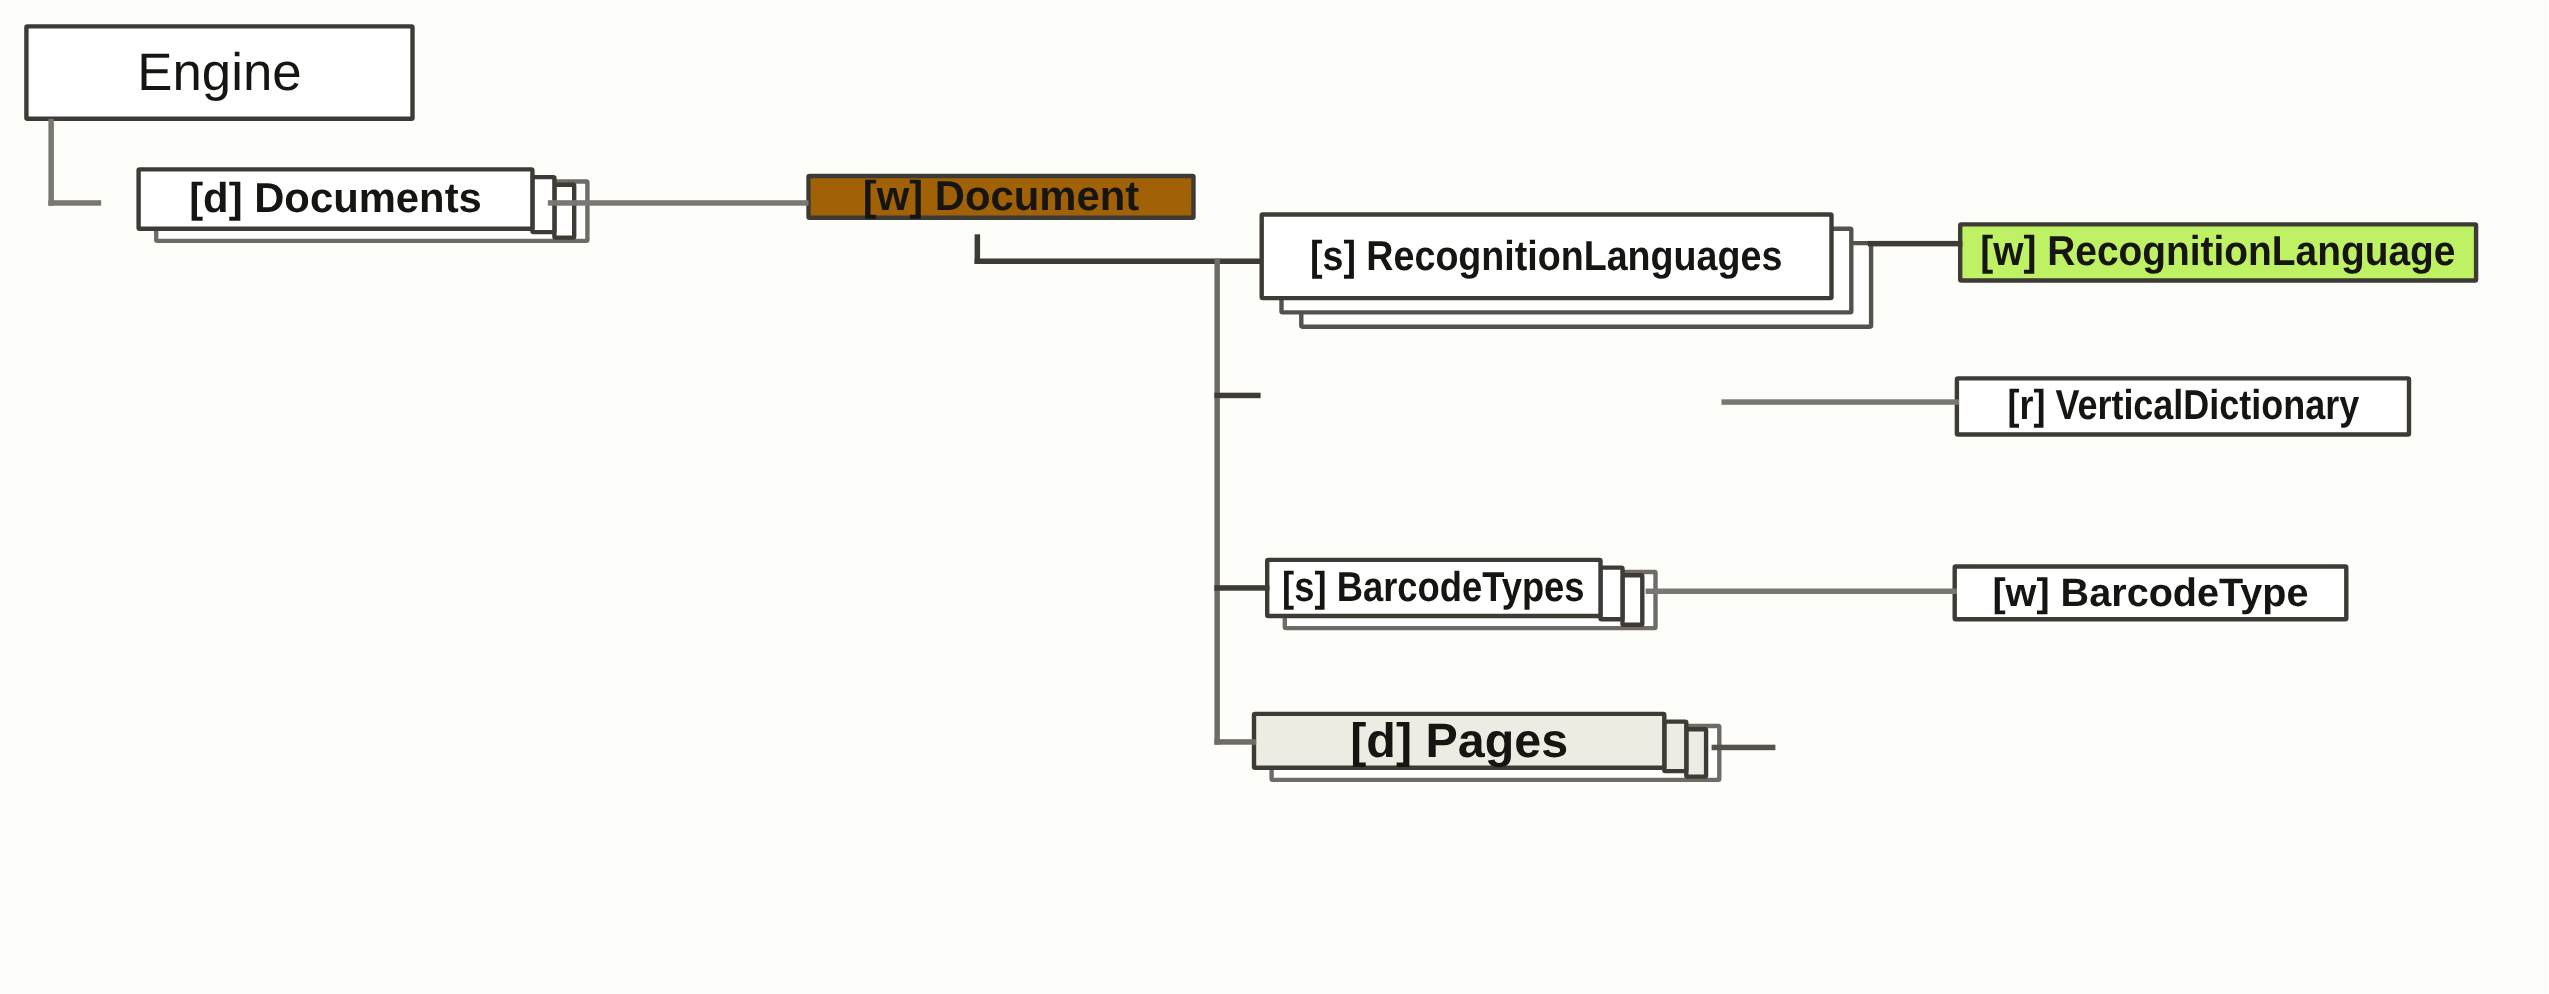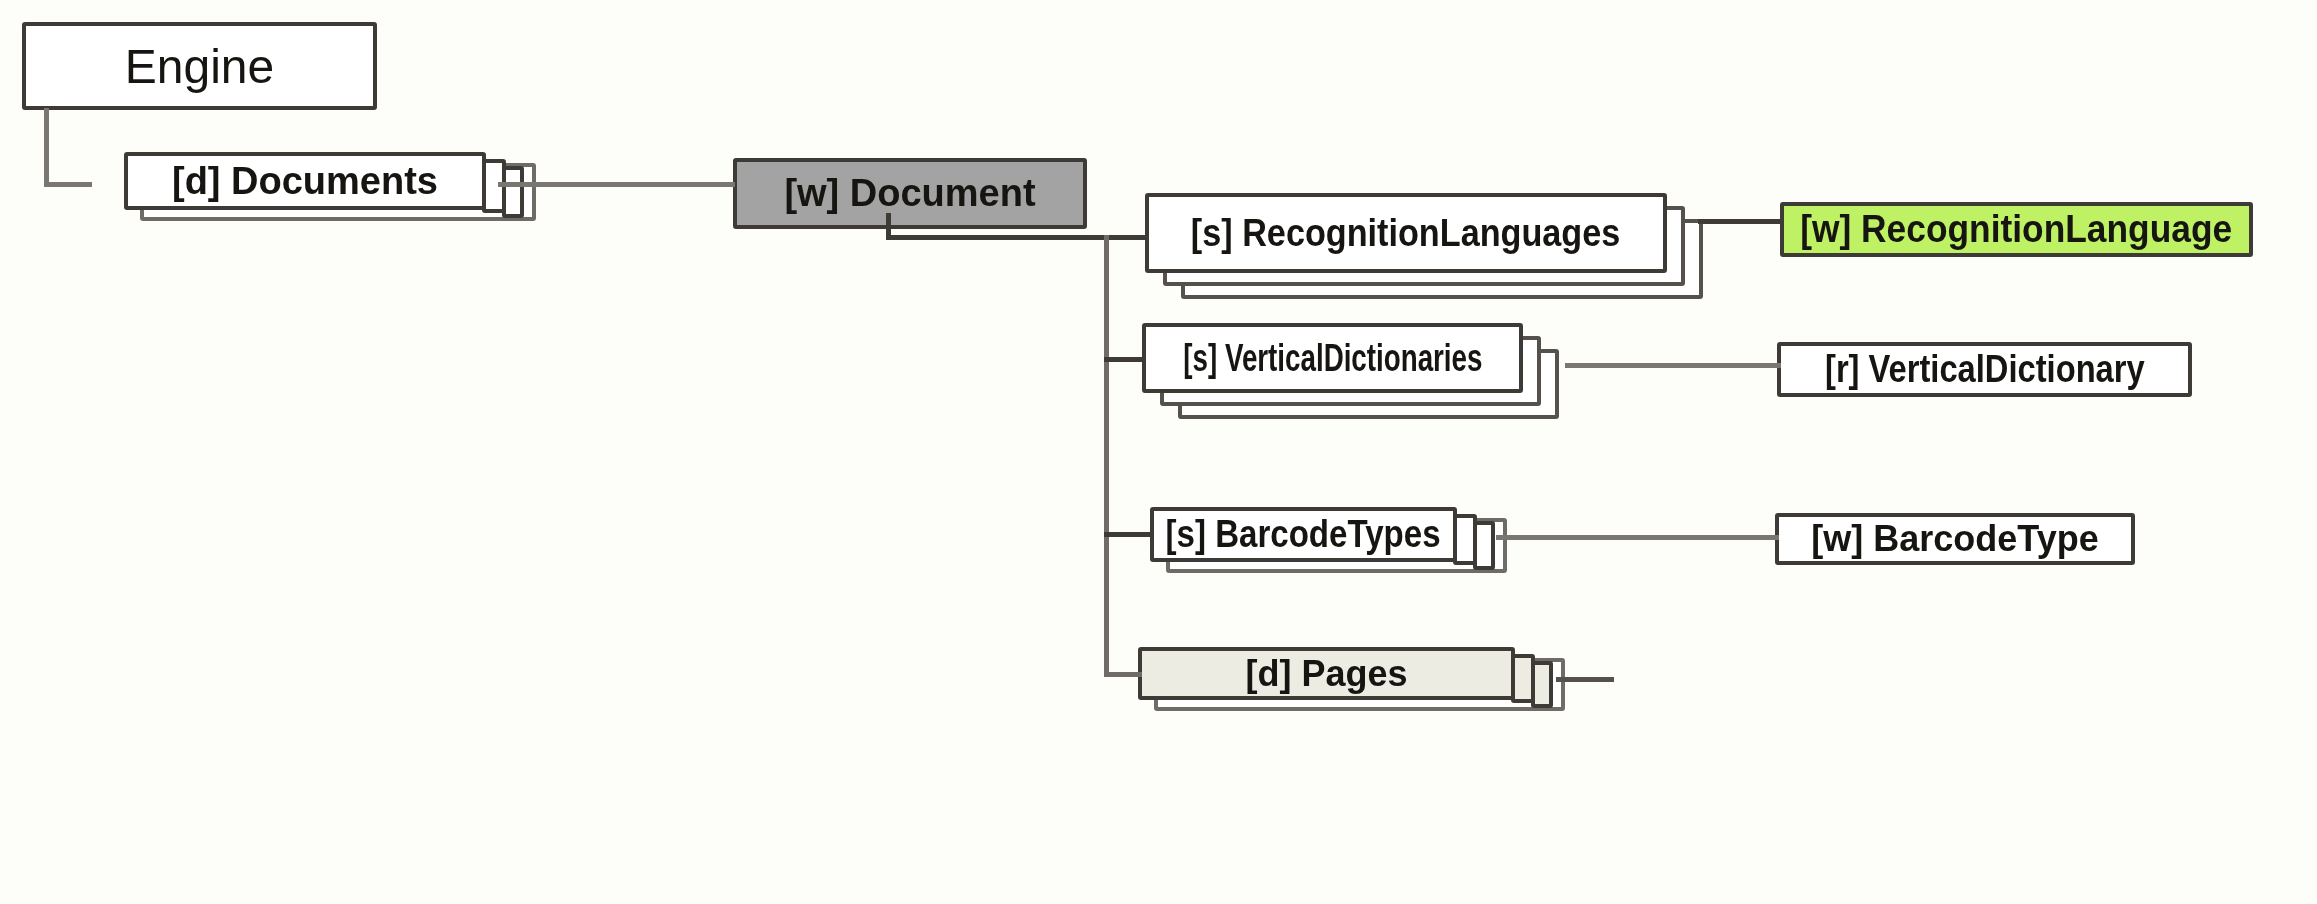--- a/index.html
+++ b/index.html
@@ -86,41 +86,34 @@
     </div>
     <div class="node-group" style="left: 88px; top: 152px; width: 362px; height: 58px; margin-left: 36px;">
       <div class="box-shadow" style="left: 16px; top: 11px; width: 396px; height: 58px;"></div>
       <div class="box-tab" style="left: 378px; top: 14px; width: 22px; height: 52px; background: rgb(255, 255, 255); z-index: 2;"></div>
       <div class="box-tab" style="left: 358px; top: 7px; width: 24px; height: 54px; background: rgb(255, 255, 255); z-index: 3;"></div>
       <div class="box-main" style="left: 0px; top: 0px; width: 362px; height: 58px; background: rgb(255, 255, 255);">
         <span class="box-label" style="font-size: 38px; font-weight: bold; transform: scaleX(1);">[d] Documents</span>
       </div>
     </div>
     <div class="node-group" style="left: 733px; top: 158px; width: 354px; height: 57px;">
-      <div class="box-main" style="left: 0px; top: 0px; width: 354px; height: 71px; background: #a3a3a3; text-align: center;">
+      <div class="box-main" style="left: 0px; top: 0px; width: 354px; height: 42px; background: #a16207; text-align: center;">
         <span class="box-label" style="font-size: 38px; font-weight: bold; transform: scaleX(1);">[w] Document</span>
       </div>
     </div>
     <div class="node-group" style="left: 1145px; top: 193px; width: 522px; height: 80px;">
       <div class="box-copy" style="left: 36px; top: 26px; width: 522px; height: 80px; z-index: 1;"></div>
       <div class="box-copy" style="left: 18px; top: 13px; width: 522px; height: 80px; z-index: 2;"></div>
       <div class="box-main" style="left: 0px; top: 0px; width: 522px; height: 80px; background: rgb(255, 255, 255);">
         <span class="box-label" style="font-size: 38px; font-weight: bold; transform: scaleX(0.9);">[s] RecognitionLanguages</span>
       </div>
     </div>
     <div class="node-group" style="left: 1780px; top: 202px; width: 473px; height: 55px;">
       <div class="box-main" style="left: 0px; top: 0px; width: 473px; height: 55px; background: #bef264;">
         <span class="box-label" style="font-size: 38px; font-weight: bold; transform: scaleX(0.93);">[w] RecognitionLanguage</span>
-      </div>
-    </div>
-    <div class="node-group" style="left: 1142px; top: 323px; width: 381px; height: 70px;">
-      <div class="box-copy" style="left: 36px; top: 26px; width: 381px; height: 70px; z-index: 1;"></div>
-      <div class="box-copy" style="left: 18px; top: 13px; width: 381px; height: 70px; z-index: 2;"></div>
-      <div class="box-main" style="left: 0px; top: 0px; width: 381px; height: 70px; background: rgb(255, 255, 255);">
-        <span class="box-label" style="font-size: 38px; font-weight: bold; transform: scaleX(0.73);">[s] VerticalDictionaries</span>
       </div>
     </div>
     <div class="node-group" style="left: 1777px; top: 342px; width: 415px; height: 55px;">
       <div class="box-main" style="left: 0px; top: 0px; width: 415px; height: 55px; background: rgb(255, 255, 255);">
         <span class="box-label" style="font-size: 38px; font-weight: bold; transform: scaleX(0.86);">[r] VerticalDictionary</span>
       </div>
     </div>
     <div class="node-group" style="left: 1150px; top: 507px; width: 307px; height: 55px;">
       <div class="box-shadow" style="left: 16px; top: 11px; width: 341px; height: 55px;"></div>
       <div class="box-tab" style="left: 323px; top: 14px; width: 22px; height: 49px; background: rgb(255, 255, 255); z-index: 2;"></div>
@@ -132,16 +125,16 @@
     <div class="node-group" style="left: 1775px; top: 513px; width: 360px; height: 52px;">
       <div class="box-main" style="left: 0px; top: 0px; width: 360px; height: 52px; background: rgb(255, 255, 255);">
         <span class="box-label" style="font-size: 36px; font-weight: bold; transform: scaleX(1);">[w] BarcodeType</span>
       </div>
     </div>
     <div class="node-group" style="left: 1138px; top: 647px; width: 377px; height: 53px;">
       <div class="box-shadow" style="left: 16px; top: 11px; width: 411px; height: 53px;"></div>
       <div class="box-tab" style="left: 393px; top: 14px; width: 22px; height: 47px; background: rgb(237, 236, 227); z-index: 2;"></div>
       <div class="box-tab" style="left: 373px; top: 7px; width: 24px; height: 49px; background: rgb(237, 236, 227); z-index: 3;"></div>
       <div class="box-main" style="left: 0px; top: 0px; width: 377px; height: 53px; background: rgb(237, 236, 227);">
-        <span class="box-label" style="font-size: 36px; font-weight: bold; transform: scaleX(1);">[d] Pages</span>
+        <span class="box-label" style="font-size: 44px; font-weight: bold; transform: scaleX(1);">[d] Pages</span>
       </div>
     </div>
   </div>
 
 </body></html>

